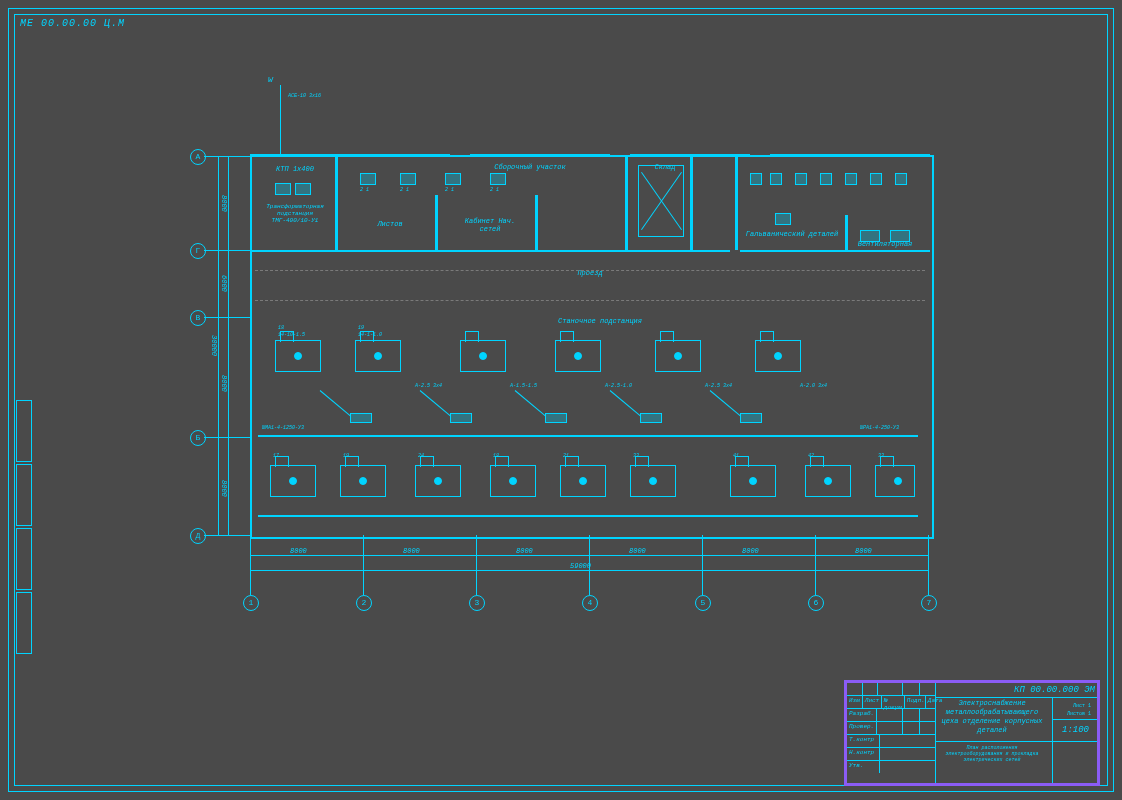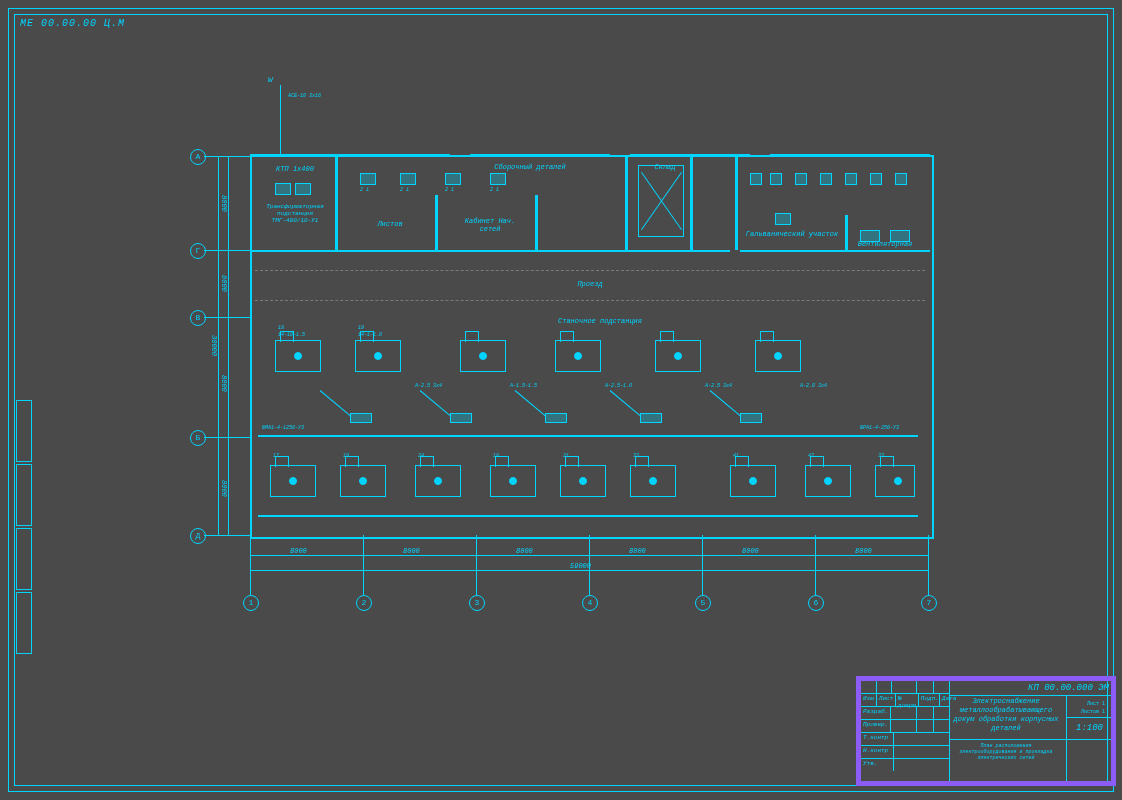--- a/index.html
+++ b/index.html
@@ -21,21 +21,21 @@
   .machine::after{content:'';position:absolute;width:6px;height:6px;border:1px solid #00d4ff;border-radius:50%;left:18px;top:11px;background:#00d4ff}
   .machine-notch{position:absolute;width:12px;height:10px;border:1px solid #00d4ff;top:-10px;left:4px;border-bottom:none}
   
   .small-eq{position:absolute;width:14px;height:10px;border:1px solid #00d4ff;background:rgba(0,212,255,0.3)}
   
   .grid-mark{position:absolute;width:14px;height:14px;border:1px solid #00d4ff;border-radius:50%;font-size:8px;text-align:center;line-height:14px}
   .dim-line{position:absolute;border-top:1px solid #00d4ff;height:0}
   .dim-line-v{position:absolute;border-left:1px solid #00d4ff;width:0}
   .dim-txt{position:absolute;font-size:7px;font-style:italic}
   
-  .tb{position:absolute;right:6px;bottom:14px;width:250px;height:100px;border:5px solid #8b5cf6}
+  .tb{position:absolute;right:22px;bottom:14px;width:250px;height:100px;border:3px solid #8b5cf6}
   .tb-row{border-bottom:1px solid #00d4ff;height:12px;display:flex}
   .tb-cell{border-right:1px solid #00d4ff;font-size:6px;padding:1px 2px;font-style:italic}
   .tb-title{position:absolute;right:2px;top:2px;font-size:9px;font-style:italic}
   .tb-main{position:absolute;left:90px;top:16px;width:110px;font-size:7px;text-align:center;font-style:italic;line-height:9px}
   .tb-scale{position:absolute;right:8px;top:42px;font-size:9px;font-style:italic}
   
   .leader{position:absolute;width:30px;height:0;border-top:1px solid #00d4ff;transform-origin:left center}
   .tiny{position:absolute;font-size:5px;font-style:italic;white-space:nowrap}
   .busbar{position:absolute;height:2px;background:#00d4ff}
   .cross-box{position:absolute;border:1px solid #00d4ff}
@@ -79,25 +79,25 @@
   <div class="wall-v" style="left:355px;top:60px;height:55px"></div>
   <div class="wall-v" style="left:445px;top:20px;height:95px"></div>
   <div class="wall-v" style="left:510px;top:20px;height:95px"></div>
   <div class="wall-v" style="left:555px;top:20px;height:95px"></div>
   <div class="wall-v" style="left:665px;top:80px;height:35px"></div>
 
   <div class="room-lbl" style="left:80px;top:30px;width:70px">КТП 1х400</div>
   <div class="room-lbl" style="left:76px;top:68px;width:78px;font-size:6px">Трансформаторная подстанция ТМГ-400/10-У1</div>
   <div class="room-lbl" style="left:180px;top:85px;width:60px">Листов</div>
   <div class="room-lbl" style="left:280px;top:82px;width:60px">Кабинет Нач. сетей</div>
-  <div class="room-lbl" style="left:300px;top:28px;width:100px">Сборочный деталей</div>
+  <div class="room-lbl" style="left:300px;top:28px;width:100px">Сборочный участок</div>
   <div class="room-lbl" style="left:470px;top:28px;width:30px">Склад</div>
-  <div class="room-lbl" style="left:562px;top:95px;width:100px">Гальванический участок</div>
+  <div class="room-lbl" style="left:562px;top:95px;width:100px">Гальванический деталей</div>
   <div class="room-lbl" style="left:670px;top:105px;width:70px">Вентиляторная</div>
-  <div class="room-lbl" style="left:380px;top:145px;width:60px">Проезд</div>
+  <div class="room-lbl" style="left:380px;top:134px;width:60px">Проезд</div>
   <div class="room-lbl" style="left:360px;top:182px;width:120px">Станочное подстанция</div>
 
   <div class="cross-box" style="left:458px;top:30px;width:44px;height:70px"></div>
 
   <div class="small-eq" style="left:95px;top:48px"></div>
   <div class="small-eq" style="left:115px;top:48px"></div>
 
   <div class="small-eq" style="left:180px;top:38px"></div>
   <div class="small-eq" style="left:220px;top:38px"></div>
   <div class="small-eq" style="left:265px;top:38px"></div>
@@ -292,18 +292,18 @@
       </div>
     <div class="tb-row" style="border-bottom:none">
         <div class="tb-cell" style="width:30px">Утв.</div>
         <div class="tb-cell" style="width:54px;border-right:none"></div>
       </div>
   </div>
   <div style="position:absolute;left:88px;top:14px;right:0;height:0;border-top:1px solid #00d4ff"></div>
   <div style="position:absolute;left:88px;top:58px;right:0;height:0;border-top:1px solid #00d4ff"></div>
   <div style="position:absolute;right:0;top:14px;width:44px;height:86px;border-left:1px solid #00d4ff"></div>
   <div style="position:absolute;right:0;top:36px;width:44px;height:0;border-top:1px solid #00d4ff"></div>
-  <div class="tb-main">Электроснабжение металлообрабатывающего докум обработки корпусных деталей</div>
+  <div class="tb-main">Электроснабжение металлообрабатывающего цеха отделение корпусных деталей</div>
   <div style="position:absolute;left:90px;top:62px;width:110px;font-size:5px;text-align:center;font-style:italic">План расположения электрооборудования и прокладка электрических сетей</div>
   <div class="tb-scale">1:100</div>
   <div style="position:absolute;right:6px;top:20px;font-size:5px">Лист 1</div>
   <div style="position:absolute;right:6px;top:28px;font-size:5px">Листов 1</div>
 </div>
 
 </body></html>

